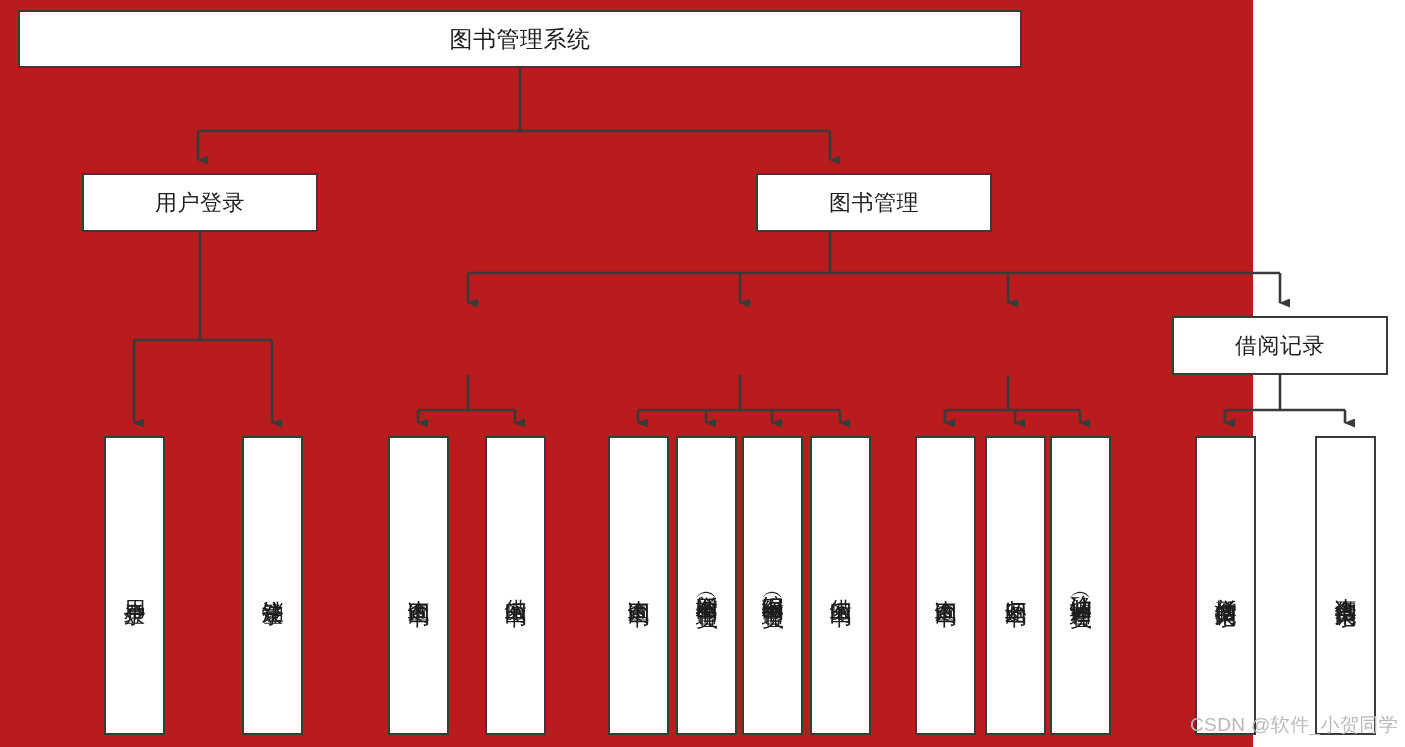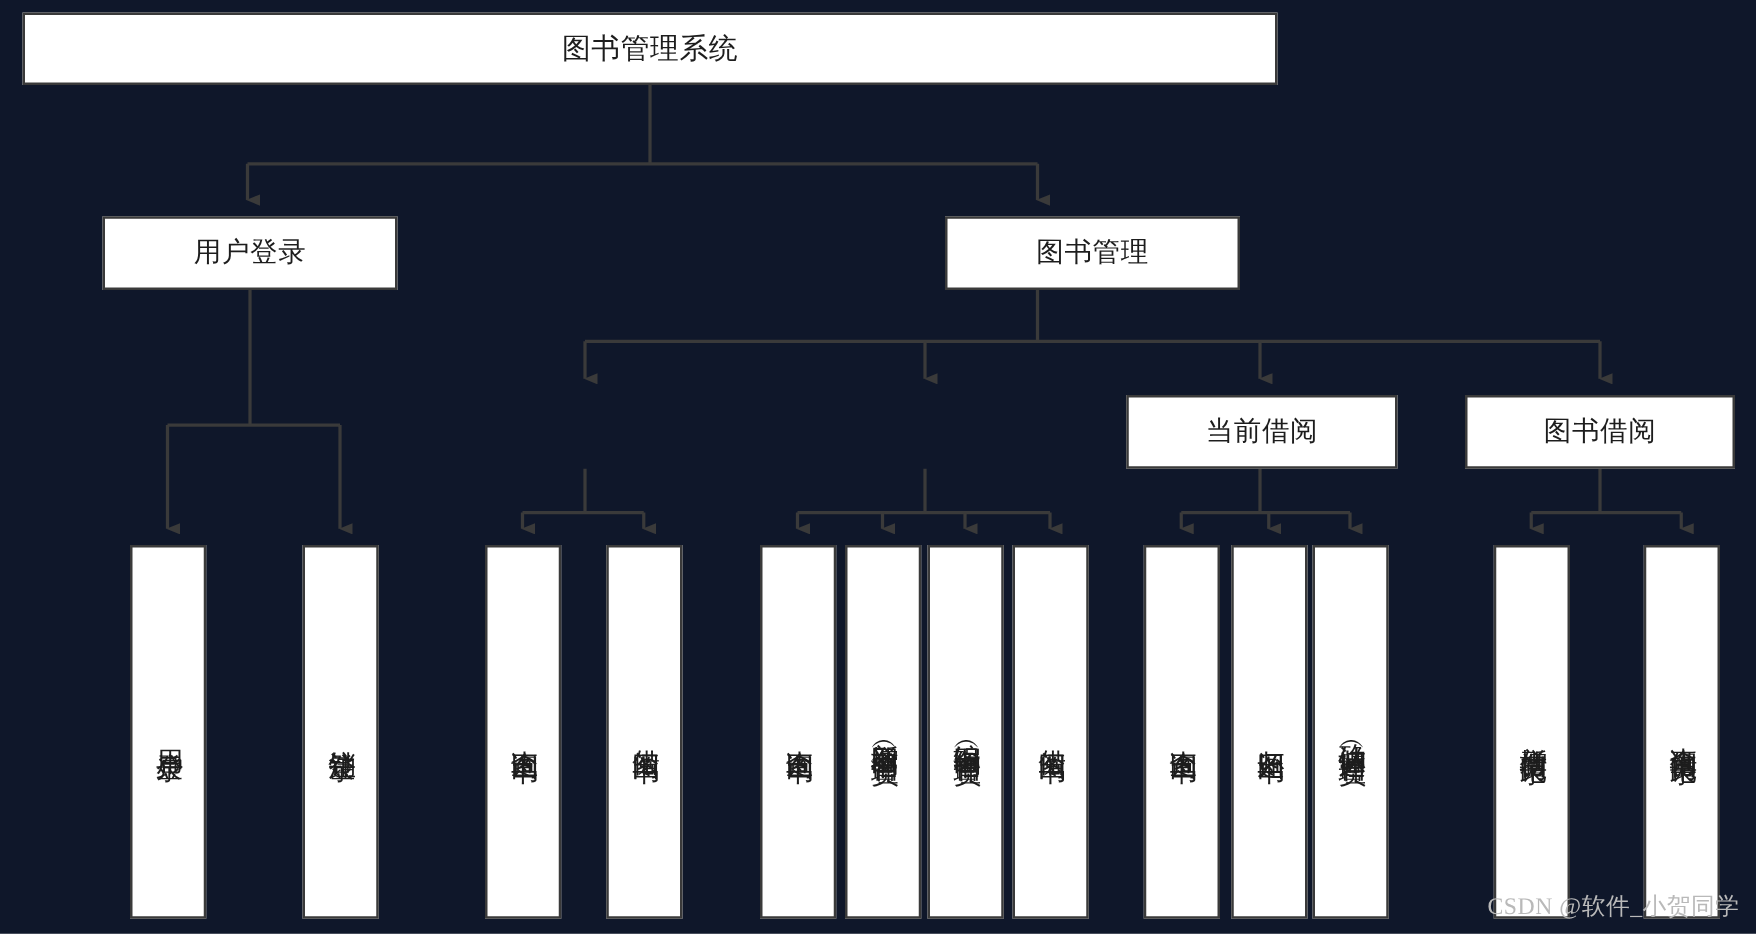--- a/index.html
+++ b/index.html
@@ -8,23 +8,23 @@
     background: #ffffff;
   }
   body {
     width: 1405px;
     height: 747px;
     font-family: "DejaVu Sans", "Liberation Sans", sans-serif;
     overflow: hidden;
   }
   #diagram-root {
     position: relative;
-    width: 1405px;
+    width: 1253px;
     height: 747px;
-    background: #0f172a;
+    background: #b91c1c;
   }
   svg.connectors {
     position: absolute;
     left: 0;
     top: 0;
     width: 1405px;
     height: 747px;
     pointer-events: none;
   }
   .node {
@@ -63,21 +63,21 @@
     white-space: nowrap;
     max-height: 284px;
   }
   .watermark {
     position: absolute;
     left: 1190px;
     top: 712px;
     font-size: 19px;
     color: #b9b9b9;
     white-space: nowrap;
-    font-family: Liberation Serif, serif;
+    font-family: Liberation Sans, sans-serif;
     letter-spacing: 0.4px;
   }
 </style>
 </head>
 <body>
 
 <div id="diagram-root">
 
   <svg class="connectors" viewBox="0 0 1405 747" xmlns="http://www.w3.org/2000/svg">
     <defs>
@@ -135,25 +135,22 @@
     <span class="node-label">图书管理系统</span>
   </div>
 
   <div class="node horizontal" style="left:82px; top:173px; width:236px; height:59px;">
     <span class="node-label">用户登录</span>
   </div>
   <div class="node horizontal" style="left:712px; top:173px; width:236px; height:59px;margin-left:44px;">
     <span class="node-label">图书管理</span>
   </div>
 
-  <div class="node horizontal" style="left:901px; top:316px; width:217px; height:59px;">
-    <span class="node-label">当前借阅</span>
-  </div>
   <div class="node horizontal" style="left:1172px; top:316px; width:216px; height:59px;">
-    <span class="node-label">图书借阅</span>
+    <span class="node-label">借阅记录</span>
   </div>
 
   <div class="node vertical" style="left:104px; top:436px; width:61px; height:299px;">
     <span class="node-label">用户登录</span>
   </div>
   <div class="node vertical" style="left:242px; top:436px; width:61px; height:299px;">
     <span class="node-label">注销登录</span>
   </div>
 
   <div class="node vertical" style="left:388px; top:436px; width:61px; height:299px;">

